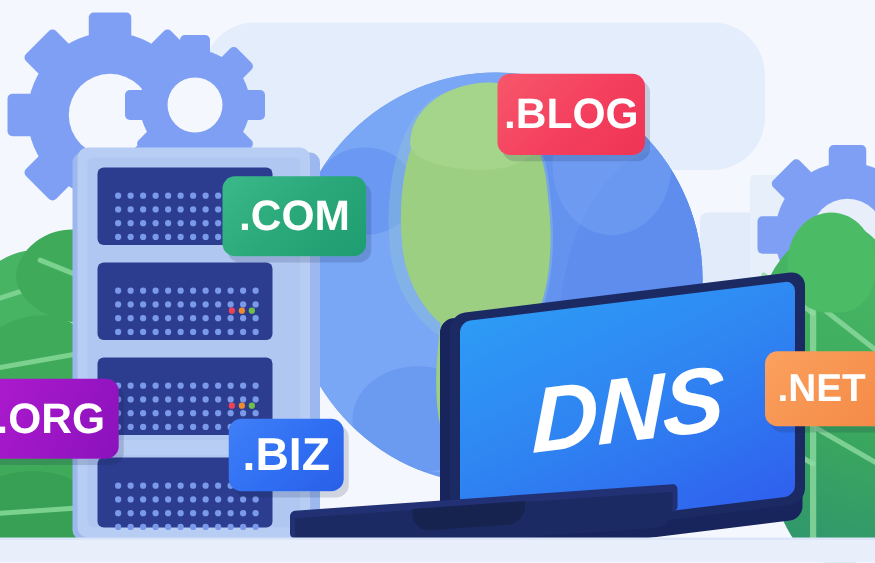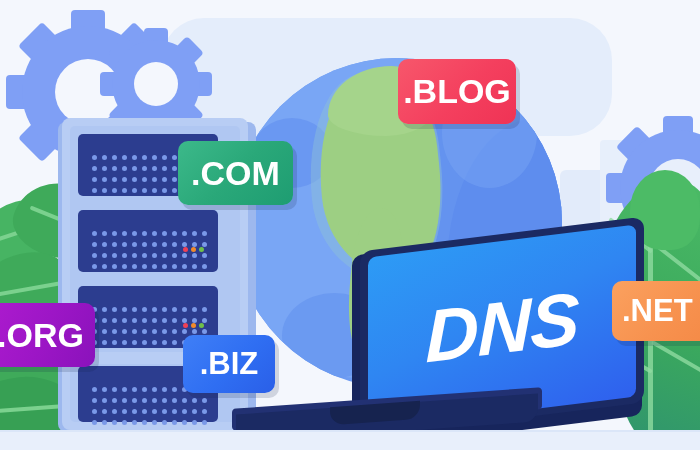--- a/index.html
+++ b/index.html
@@ -147,21 +147,21 @@
     background:linear-gradient(135deg,#3cb98a 0%,#2aa879 50%,#1e9d72 100%);
   }
   #badge-org{
     left:-26px;top:303px;width:110px;height:64px;
     justify-content:flex-end;padding-right:11px;font-size:34px;
     border-radius:0 10px 10px 0;
     background:linear-gradient(115deg,#b01cd0 0%,#9d16c6 55%,#8a12bb 100%);
   }
   #badge-biz{
     left:183px;top:335px;width:92px;height:58px;
-    justify-content:center;font-size:31px;
+    justify-content:center;font-size:37px;
     background:linear-gradient(135deg,#3f7ff7 0%,#2f6ef2 55%,#2a5fe8 100%);
   }
   #badge-net{
     left:612px;top:281px;width:100px;height:60px;
     justify-content:flex-start;padding-left:10px;font-size:31px;
     border-radius:10px 0 0 10px;
     background:linear-gradient(135deg,#fba15f 0%,#f7924f 55%,#f48845 100%);
   }
 </style>
 </head>

